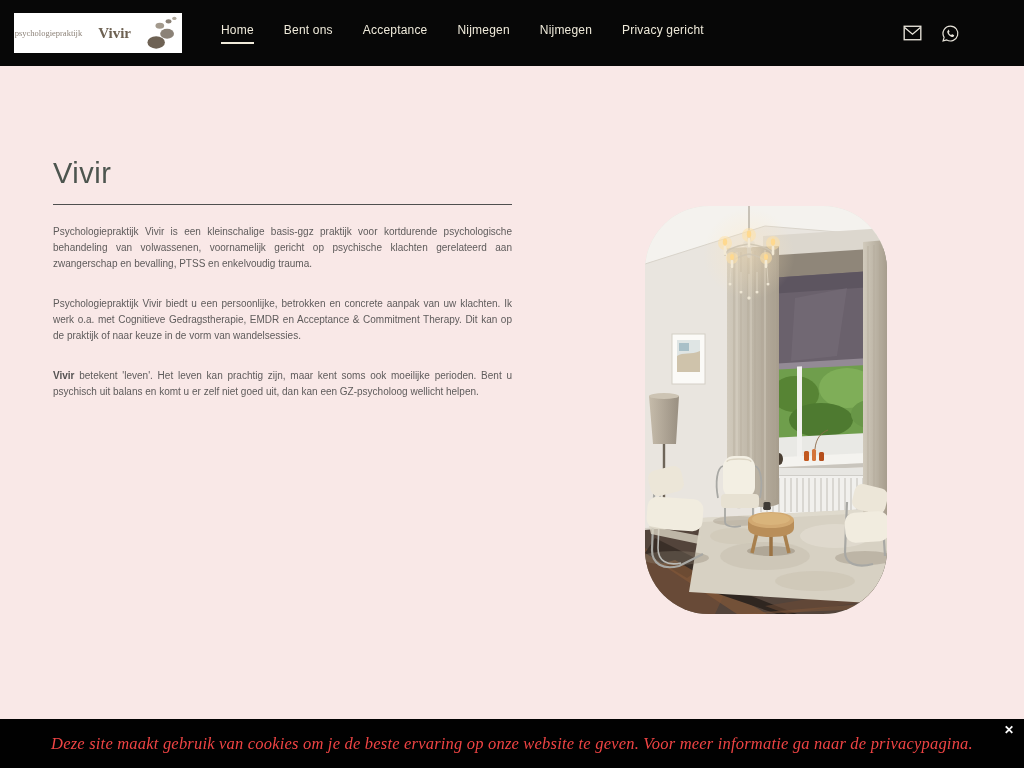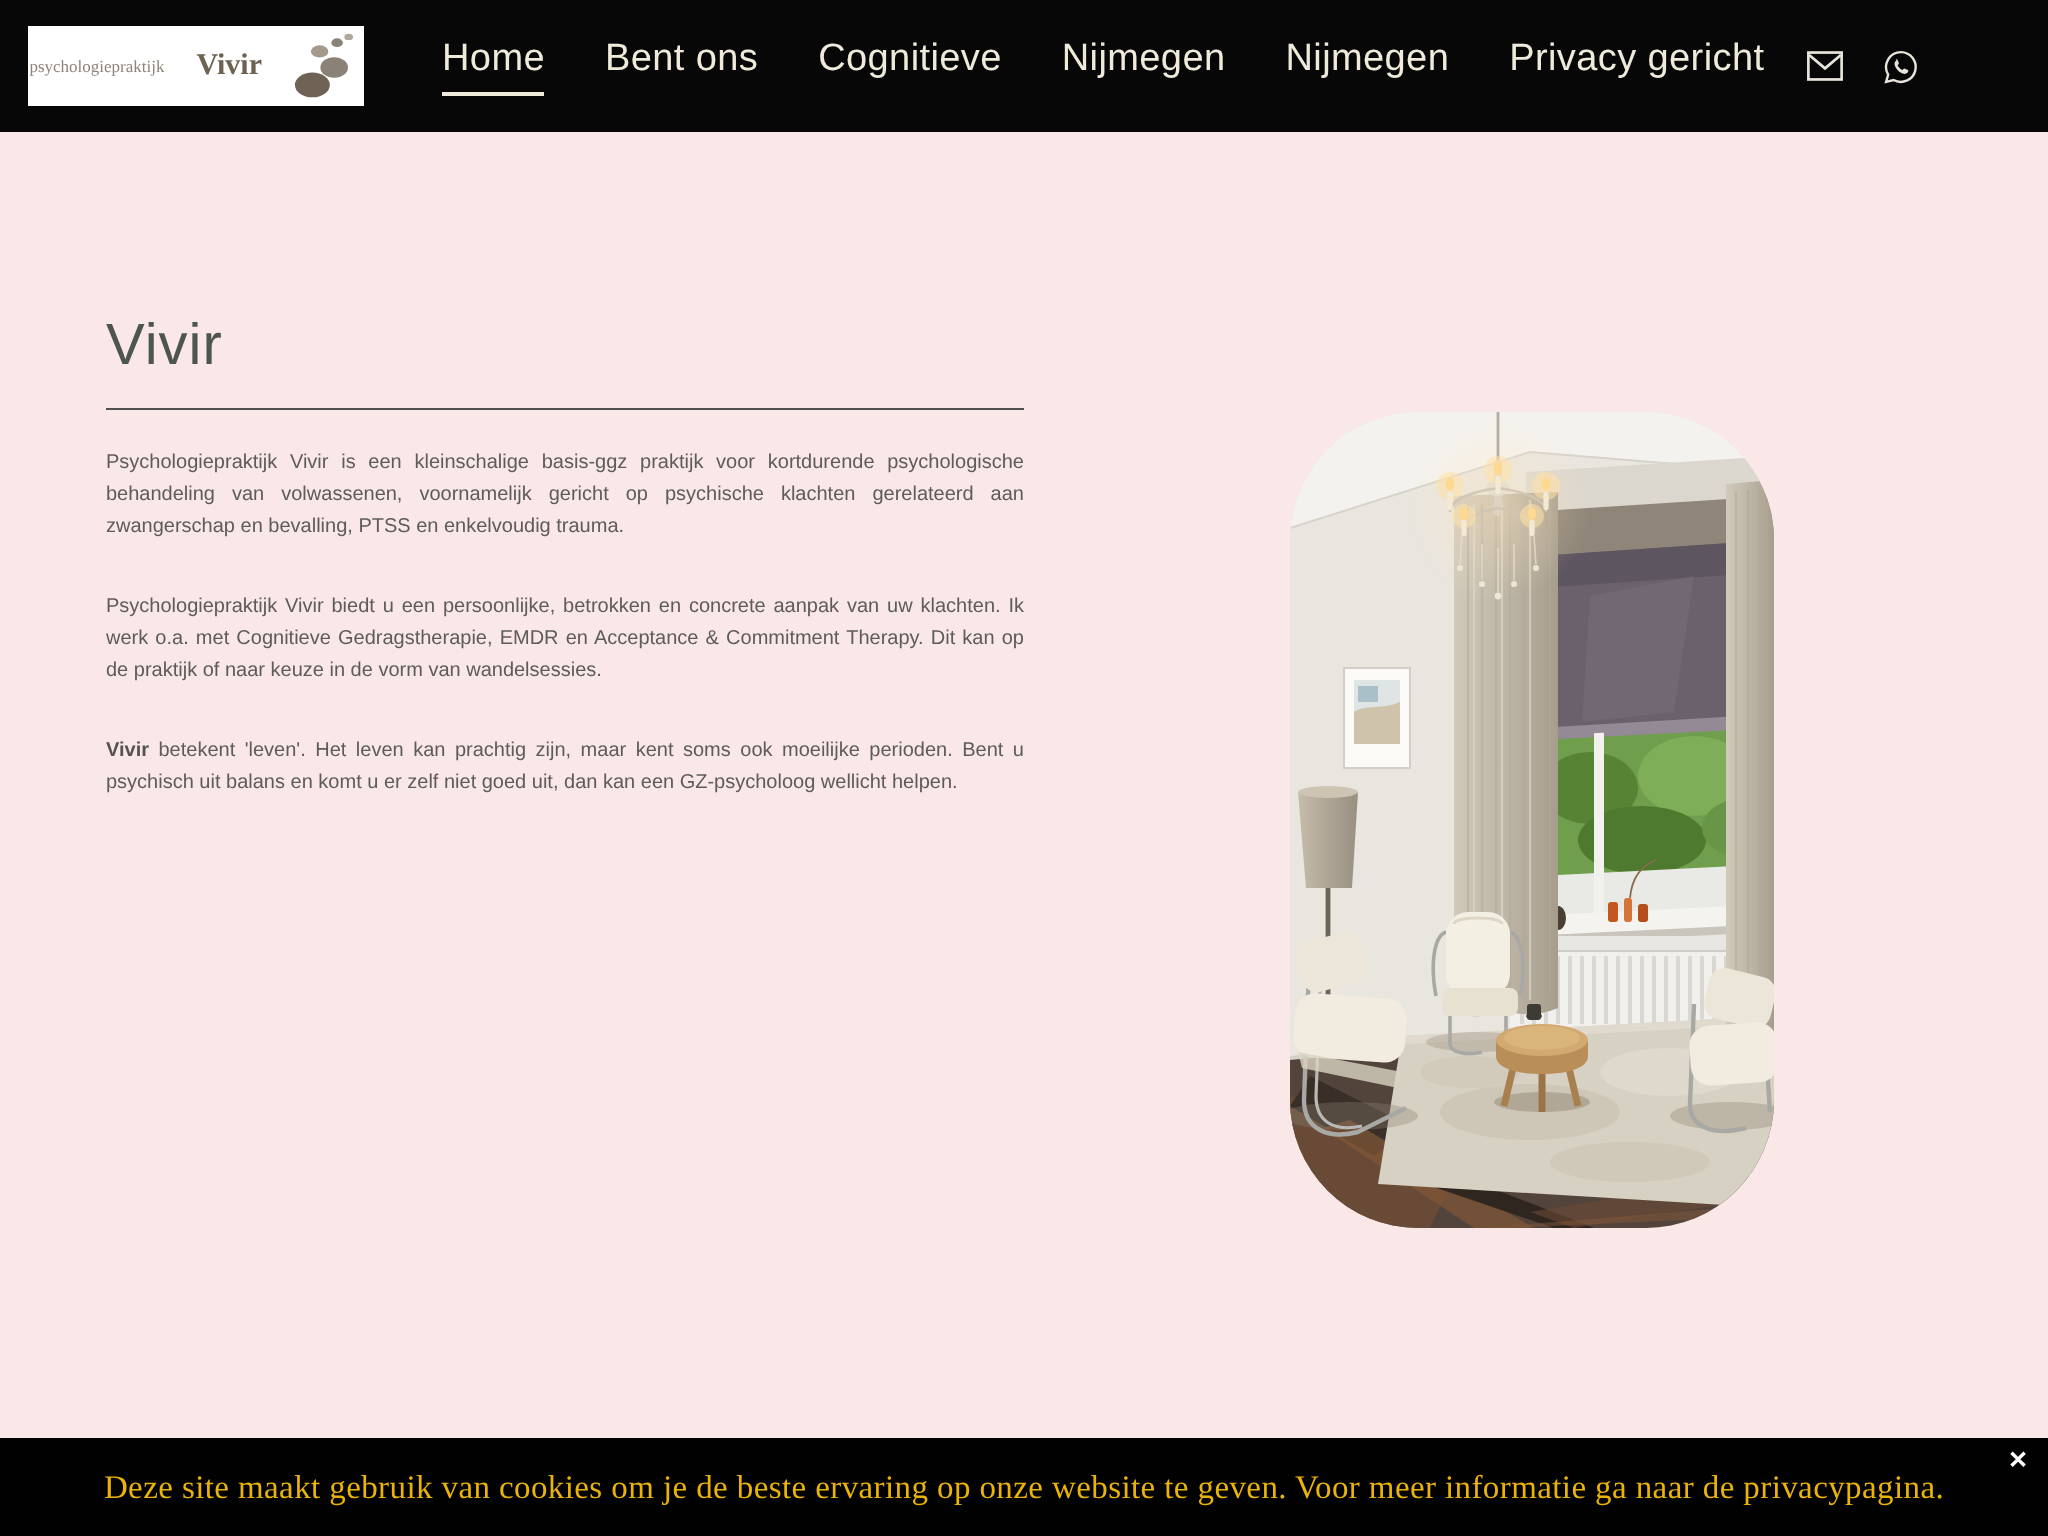--- a/index.html
+++ b/index.html
@@ -26,21 +26,21 @@
   .logo-sub {
     font-family:"Liberation Serif", serif;
     font-size:8.5px; color:#8d8379; white-space:nowrap;
   }
   .logo-title {
     font-family:"Liberation Serif", serif;
     font-size:15px; font-weight:bold; color:#6d6152; margin-left:1px;
   }
   nav { display:flex; margin-left:39px; gap:30px; align-items:flex-start; }
   nav a {
-    color:#efeada; font-size:19px; text-decoration:none;
+    color:#efeada; font-size:12px; text-decoration:none;
     letter-spacing:.2px; padding-bottom:5px; border-bottom:2px solid transparent;
     cursor:pointer;
   }
   nav a.active { border-bottom-color:#efeada; }
   .header-icons {
     margin-left:auto; margin-right:64px;
     display:flex; gap:19px; align-items:center;
   }
   .header-icons a { display:flex; cursor:pointer; }
 
@@ -68,22 +68,22 @@
   }
   figure.photo svg { display:block; }
 
   
   .cookie {
     position:absolute; left:0; bottom:0; width:1024px; height:49px;
     background:#010101;
     display:flex; align-items:center; justify-content:center;
   }
   .cookie-msg {
-    color:#eab308; font-family:"Liberation Serif", serif;
-    font-size:16.5px; letter-spacing:.2px;
+    color:#ef4444; font-family:"Liberation Serif", serif;
+    font-size:16.5px; letter-spacing:.2px;font-style:italic;
   }
   .cookie-close {
     position:absolute; right:10px; top:5px;
     color:#ffffff; font-size:12px; font-weight:bold;
     cursor:pointer; line-height:1;
   }
 </style>
 </head>
 <body>
 
@@ -98,21 +98,21 @@
         <ellipse cx="19" cy="13" rx="6" ry="4.2" fill="#a39a8d"></ellipse>
         <ellipse cx="31" cy="7" rx="4" ry="3" fill="#8b8277"></ellipse>
         <ellipse cx="39" cy="3" rx="3" ry="2.2" fill="#b0a89a"></ellipse>
       </svg>
     </span>
   </div>
 
   <nav>
     <a class="active">Home</a>
     <a>Bent ons</a>
-    <a>Cognitieve</a>
+    <a>Acceptance</a>
     <a>Nijmegen</a>
     <a>Nijmegen</a>
     <a>Privacy gericht</a>
   </nav>
 
   <div class="header-icons">
     <a>
       <svg width="19" height="16" viewBox="0 0 24 20">
         <rect x="1.5" y="1.5" width="21" height="17" fill="none" stroke="#e8e4da" stroke-width="1.7"></rect>
         <path d="M2,3 L12,11.5 L22,3" fill="none" stroke="#e8e4da" stroke-width="1.7"></path>

